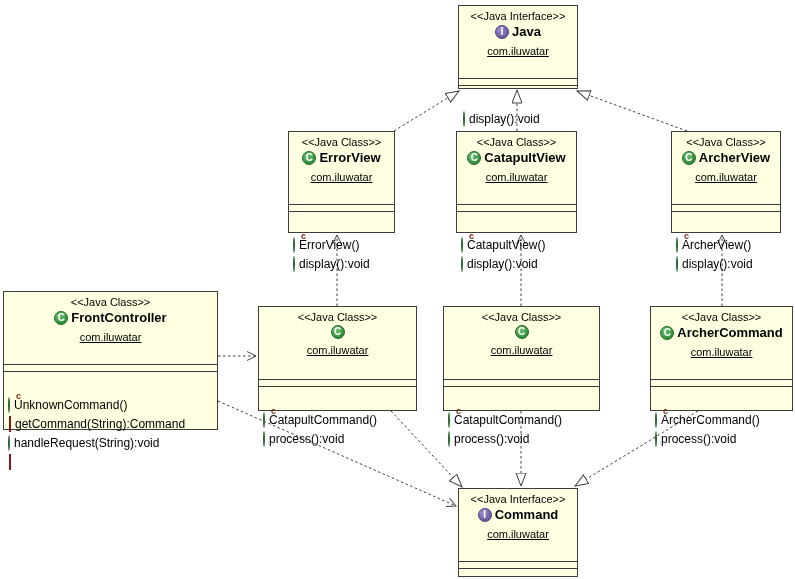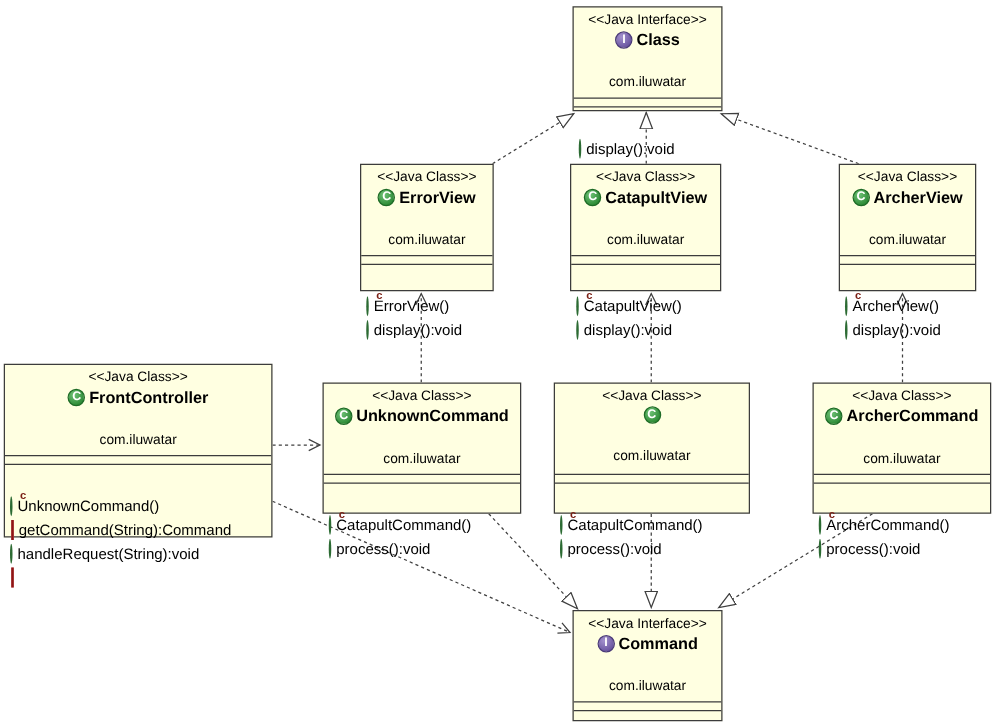--- a/index.html
+++ b/index.html
@@ -8,21 +8,21 @@
   #arrows { position:absolute; left:0; top:0; width:795px; height:579px; }
 
   .uml-box { position:absolute; box-sizing:border-box;
              background:var(--box-fill,#FFFFE1);
              border:1px solid var(--box-border,#3c3c3c);
              display:flex; flex-direction:column;gap:20px; }
   .c-title { flex:none; height:52px; text-align:center; padding-top:4px; box-sizing:border-box; }
   .stereotype { font-size:11px; line-height:13px; }
   .name-row { display:flex; justify-content:center; align-items:center; gap:3px;
               font-size:13px; font-weight:bold; line-height:16px; margin-top:1px; }
-  .package { font-size:11px; line-height:14px; margin-top:19px; }
+  .package { font-size:11px; line-height:14px; margin-top:4px;text-decoration:underline; }
   .c-fields { flex:none; height:6px;
               border-top:1px solid var(--box-border,#3c3c3c);
               border-bottom:1px solid var(--box-border,#3c3c3c); }
   .c-methods { flex:1; padding:3px 4px 10px 4px; }
   .member-row { display:flex; align-items:center; gap:4px; height:19px; font-size:12px; white-space:nowrap; }
 
   .type-icon { width:14px; height:14px; border-radius:50%; flex:none;
                display:inline-flex; align-items:center; justify-content:center;
                color:#fff; font-size:10px; font-weight:bold; line-height:1; box-sizing:border-box; }
   .ti-class { background:radial-gradient(circle at 35% 30%, #6fc277, var(--class-icon-green,#2e8b36) 75%);
@@ -64,21 +64,21 @@
     <line x1="521" y1="411" x2="521" y2="486" marker-end="url(#mTri)"></line>
     <line x1="698" y1="411" x2="575" y2="486" marker-end="url(#mTri)"></line>
   </g>
 </svg>
 
 <div class="uml-box" style="left:458px;top:5px;width:120px;height:84px">
   <div class="c-title">
     <div class="stereotype">&lt;&lt;Java Interface&gt;&gt;</div>
     <div class="name-row">
       <span class="type-icon ti-interface">I</span>
-      <span>Class</span>
+      <span>Java</span>
     </div>
     <div class="package">com.iluwatar</div>
   </div>
   <div class="c-fields"></div>
   <div class="c-methods">
     <div class="member-row">
       <span class="m-icon"><span class="m-dot"></span></span>
       <span>display():void</span>
     </div>
   </div>
@@ -177,21 +177,20 @@
       <span class="m-icon"><span class="m-sq"></span></span>
     </div>
   </div>
 </div>
 
 <div class="uml-box" style="left:258px;top:306px;width:159px;height:105px">
   <div class="c-title">
     <div class="stereotype">&lt;&lt;Java Class&gt;&gt;</div>
     <div class="name-row">
       <span class="type-icon ti-class">C</span>
-      <span>UnknownCommand</span>
     </div>
     <div class="package">com.iluwatar</div>
   </div>
   <div class="c-fields"></div>
   <div class="c-methods">
     <div class="member-row">
       <span class="m-icon"><span class="m-dot"></span><span class="ctor-sup">c</span></span>
       <span>CatapultCommand()</span>
     </div>
     <div class="member-row">

